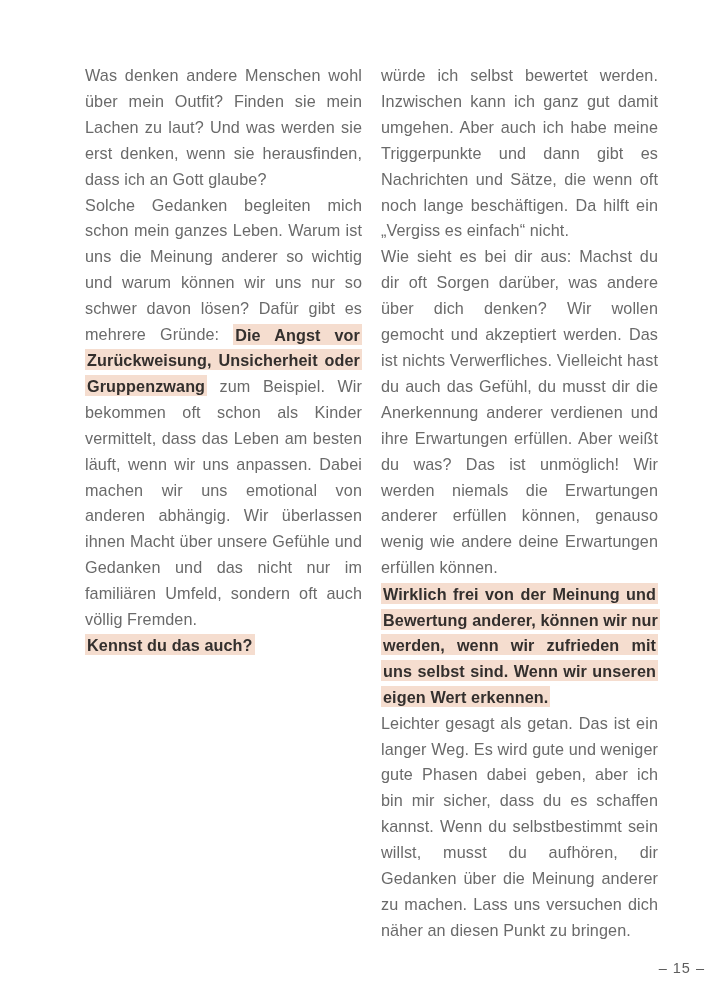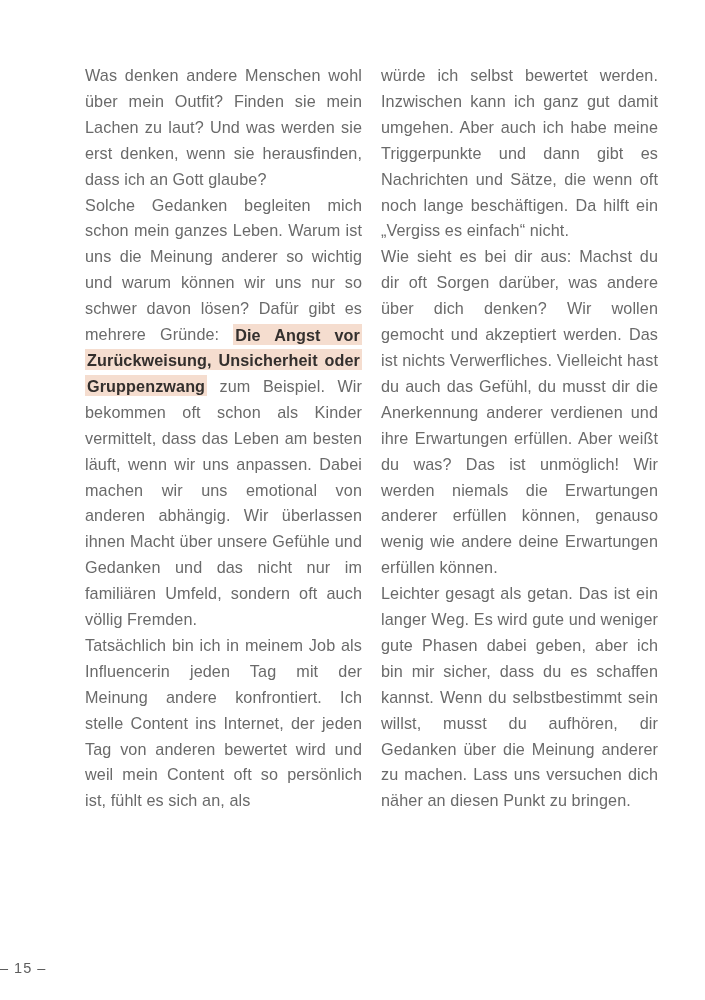--- a/index.html
+++ b/index.html
@@ -52,36 +52,37 @@
     background: var(--highlight);
     padding: 1.5px 2px;
     -webkit-box-decoration-break: clone;
     box-decoration-break: clone;
   }
   .page-footer {
     position: absolute;
     bottom: 24px;
     left: 0;
     width: 705px;
-    text-align: left;
+    text-align: right;
     color: #5d5d5d;
     font-size: 14.5px;
     letter-spacing: 1px;
   }
 </style>
 </head>
 <body>
 
 <div class="page">
   <div class="columns">
     <div class="column">
         <p class="para"><span class="seg">Was denken andere Menschen wohl über mein Outfit? Finden sie mein Lachen zu laut? Und was werden sie erst denken, wenn sie herausfinden, dass ich an Gott glaube?</span></p>
         <p class="para"><span class="seg">Solche Gedanken begleiten mich schon mein ganzes Leben. Warum ist uns die Meinung anderer so wichtig und warum können wir uns nur so schwer davon lösen? Dafür gibt es mehrere Gründe: </span><span class="hl">Die Angst vor Zurückweisung, Unsicherheit oder Gruppenzwang</span><span class="seg"> zum Beispiel. Wir bekommen oft schon als Kinder vermittelt, dass das Leben am besten läuft, wenn wir uns anpassen. Dabei machen wir uns emotional von anderen abhängig. Wir überlassen ihnen Macht über unsere Gefühle und Gedanken und das nicht nur im familiären Umfeld, sondern oft auch völlig Fremden.</span></p>
-        <p class="para"><span class="seg">Tatsächlich bin ich in meinem Job als Influencerin jeden Tag mit der Meinung andere konfrontiert. Ich stelle Content ins Internet, der jeden Tag von anderen bewertet wird und weil mein Content oft so persönlich ist, fühlt es sich an, als</span></p>
+        <p class="para"><span class="hl">Kennst du das auch?</span></p>
       </div>
     <div class="column">
         <p class="para"><span class="seg">würde ich selbst bewertet werden. Inzwischen kann ich ganz gut damit umgehen. Aber auch ich habe meine Triggerpunkte und dann gibt es Nachrichten und Sätze, die wenn oft noch lange beschäftigen. Da hilft ein „Vergiss es einfach“ nicht.</span></p>
         <p class="para"><span class="seg">Wie sieht es bei dir aus: Machst du dir oft Sorgen darüber, was andere über dich denken? Wir wollen gemocht und akzeptiert werden. Das ist nichts Verwerfliches. Vielleicht hast du auch das Gefühl, du musst dir die Anerkennung anderer verdienen und ihre Erwartungen erfüllen. Aber weißt du was? Das ist unmöglich! Wir werden niemals die Erwartungen anderer erfüllen können, genauso wenig wie andere deine Erwartungen erfüllen können.</span></p>
+        <p class="para"><span class="hl">Wirklich frei von der Meinung und Bewertung anderer, können wir nur werden, wenn wir zufrieden mit uns selbst sind. Wenn wir unseren eigen Wert erkennen.</span></p>
         <p class="para"><span class="seg">Leichter gesagt als getan. Das ist ein langer Weg. Es wird gute und weniger gute Phasen dabei geben, aber ich bin mir sicher, dass du es schaffen kannst. Wenn du selbstbestimmt sein willst, musst du aufhören, dir Gedanken über die Meinung anderer zu machen. Lass uns versuchen dich näher an diesen Punkt zu bringen.</span></p>
       </div>
   </div>
   <div class="page-footer">– 15 –</div>
 </div>
 
 </body></html>

